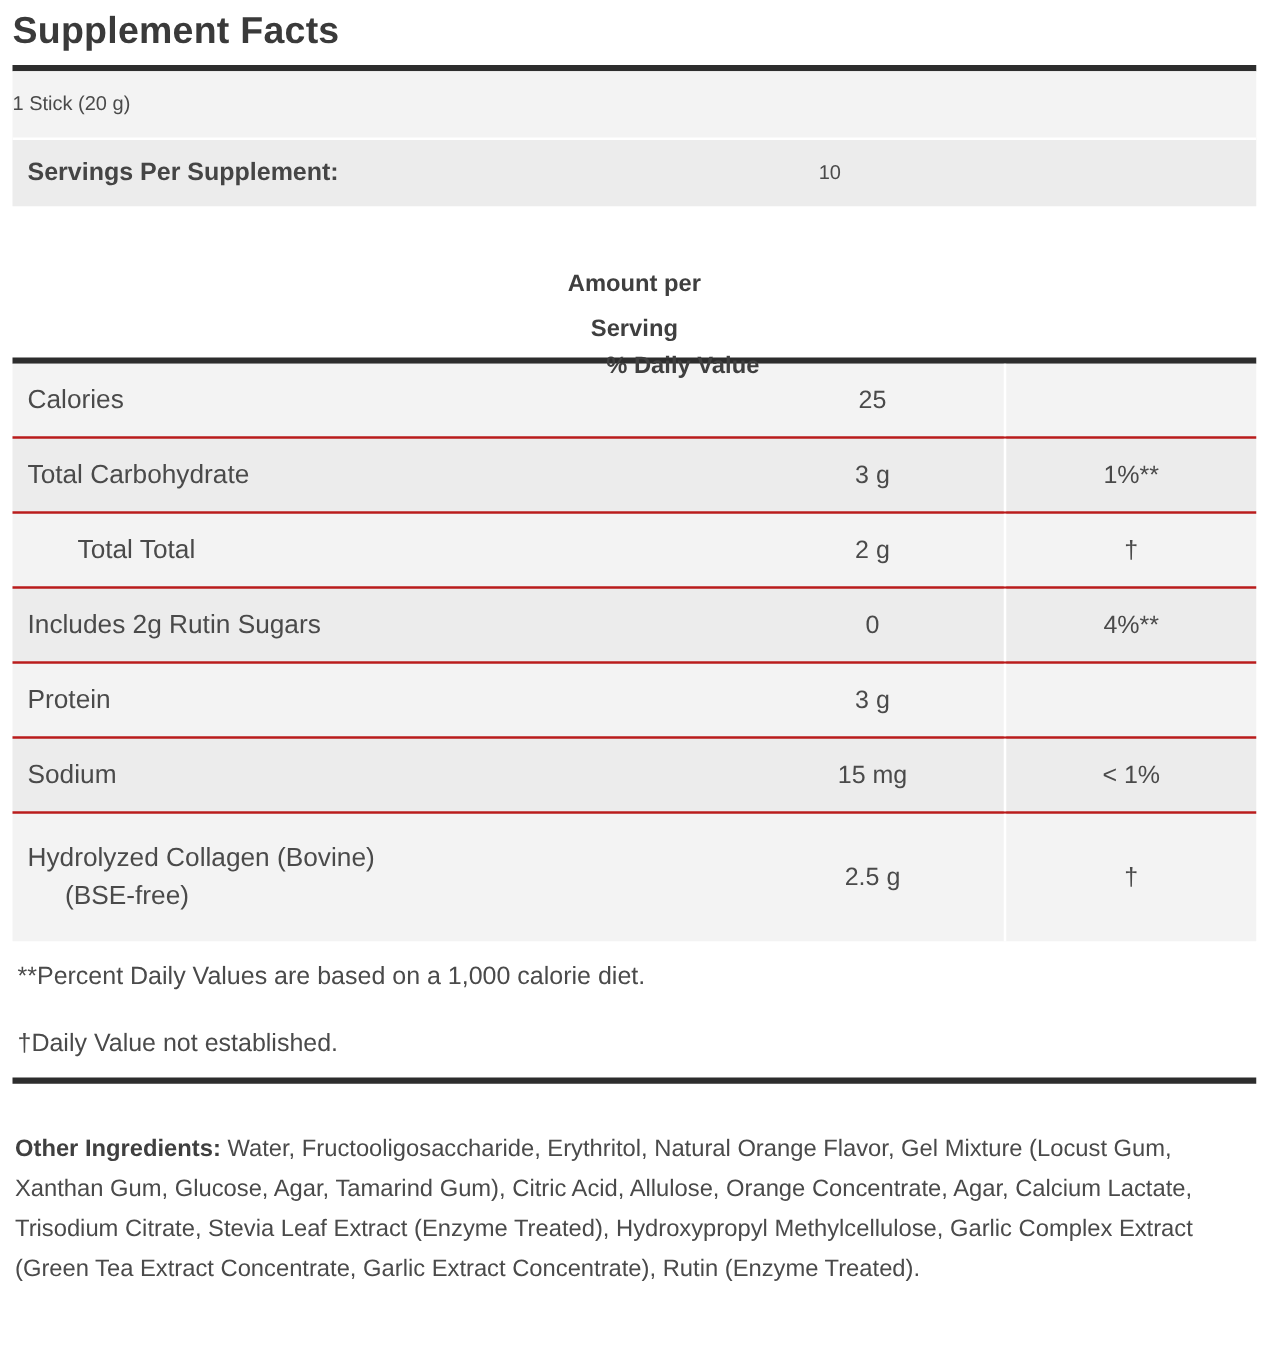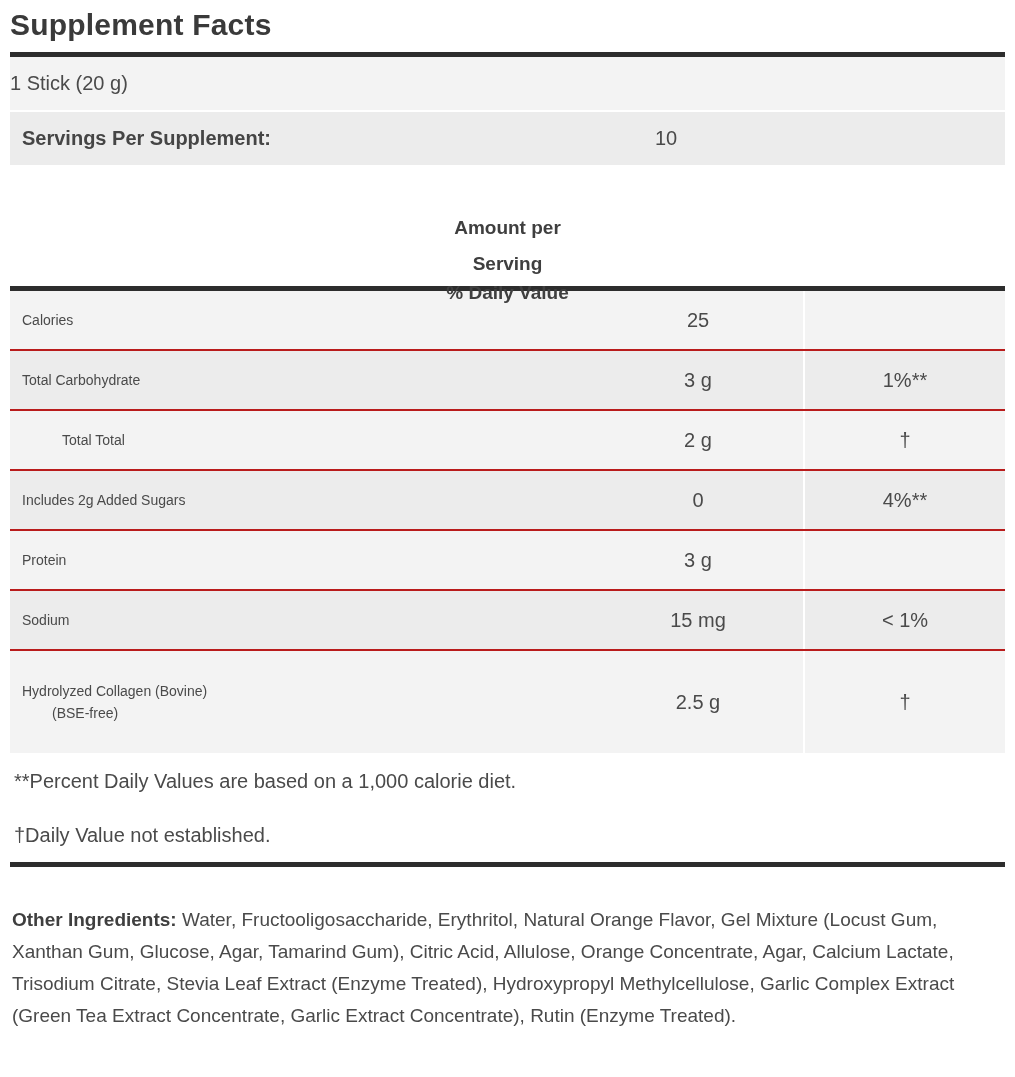--- a/index.html
+++ b/index.html
@@ -40,21 +40,21 @@
   .srow.dark  { background: #ececec; border-top: 2px solid #ffffff; }
   .srow .slabel {
     flex: 1;
     padding-left: 12px;
     font-size: 20px;
     font-weight: bold;
     color: #454545;
   }
   .srow .svalue {
     width: 350px;
-    font-size: 20px;
+    font-size: 16px;
     color: #4a4a4a;
   }
   .gap-block { height: 45px; }
   
   .col-header {
     display: flex;
     align-items: center;
     height: 76px;
     flex-direction: column;
   }
@@ -63,39 +63,39 @@
     width: 210px;
     text-align: center;
     font-size: 19px;
     font-weight: bold;
     color: #3f3f3f;
     line-height: 1.9;
   }
   .hdr-amount .inner { width: 150px; margin: 0 auto; }
   .hdr-dv {
     width: 200px;
-    text-align: center;
+    text-align: right;
     font-size: 19px;
     font-weight: bold;
     color: #3f3f3f;
   }
   
   .nrow {
     display: flex;
     align-items: center;
     height: 58px;
   }
   .nrow.tall { height: 102px; }
   .nrow.light { background: #f3f3f3; }
   .nrow.dark  { background: #ececec; }
   .nrow + .nrow { border-top: 2px solid #b91c1c; }
   .nrow .nlabel {
     flex: 1;
     padding-left: 12px;
-    font-size: 14px;
+    font-size: 21px;
     color: #4a4a4a;
   }
   .nrow .nlabel.indent { padding-left: 52px; }
   .nrow .nlabel .line2 {
     display: block;
     padding-left: 30px;
     margin-top: 6px;
   }
   .nrow .namount {
     width: 210px;
@@ -176,21 +176,21 @@
     <div class="ndv">1%**</div>
   </div>
 
   <div class="nrow light">
     <div class="nlabel indent">Total Total</div>
     <div class="namount">2 g</div>
     <div class="ndv">†</div>
   </div>
 
   <div class="nrow dark">
-    <div class="nlabel">Includes 2g Added Sugars</div>
+    <div class="nlabel">Includes 2g Rutin Sugars</div>
     <div class="namount">0</div>
     <div class="ndv">4%**</div>
   </div>
 
   <div class="nrow light">
     <div class="nlabel">Protein</div>
     <div class="namount">3 g</div>
     <div class="ndv"></div>
   </div>
 

